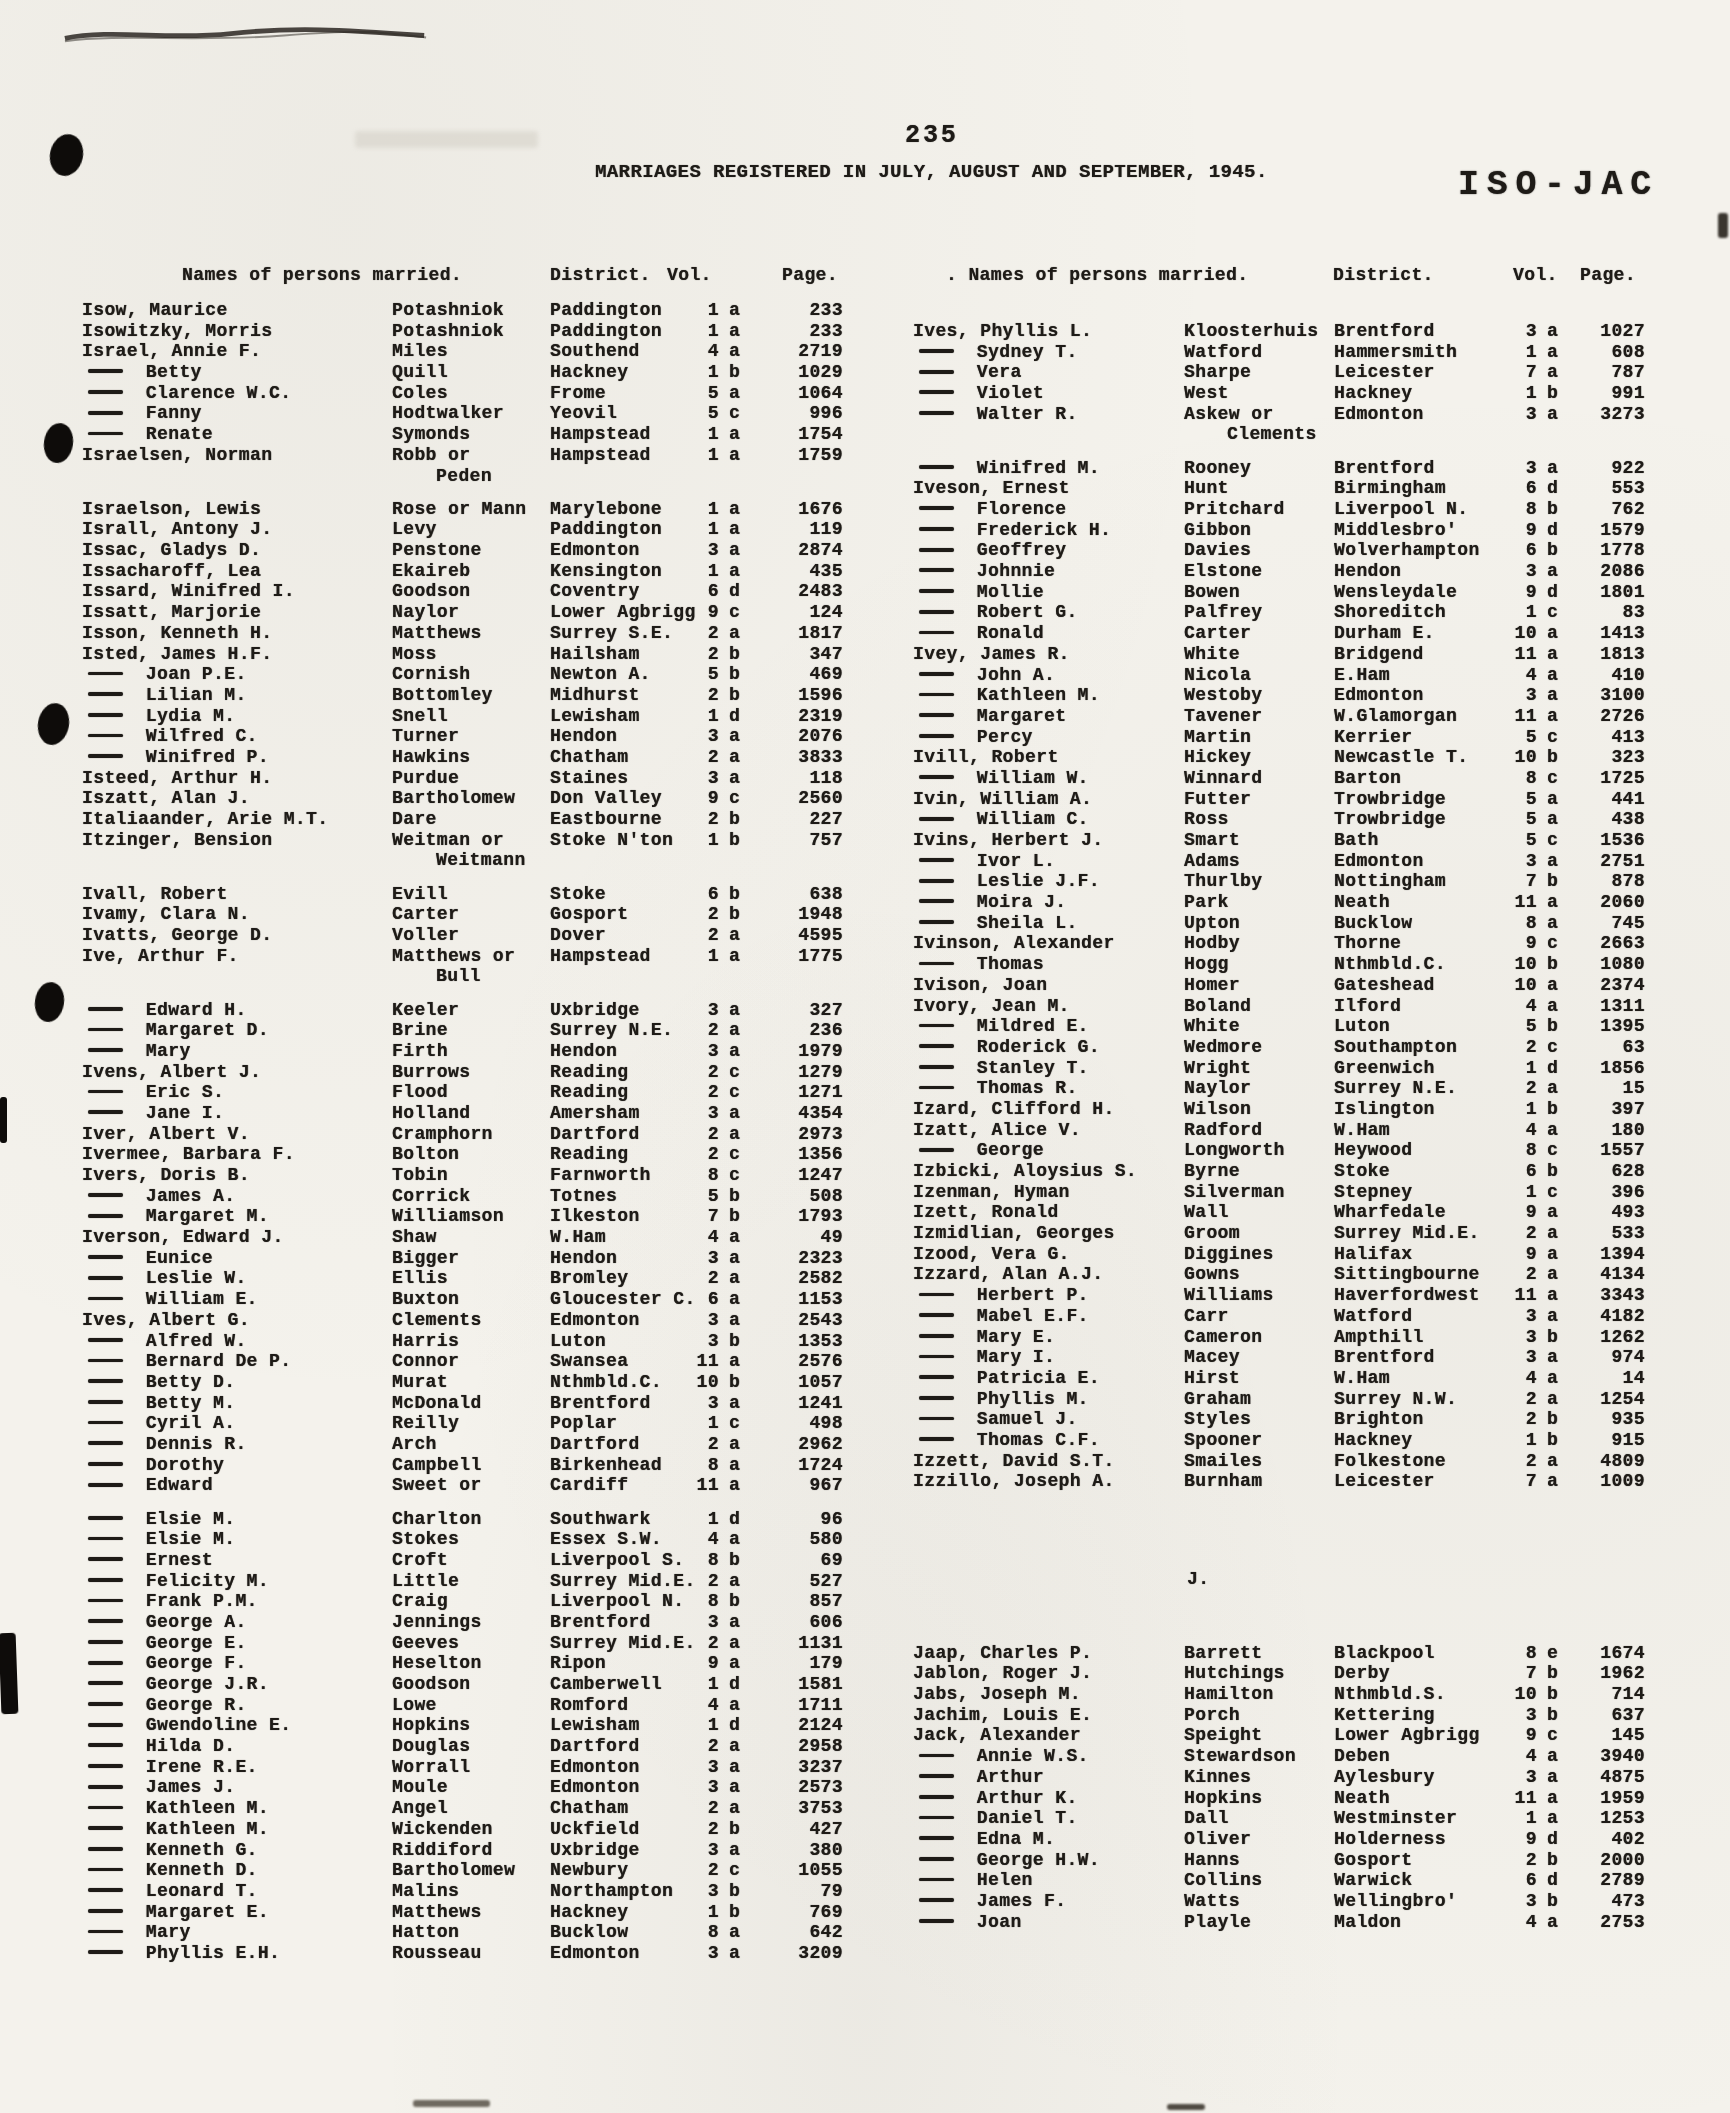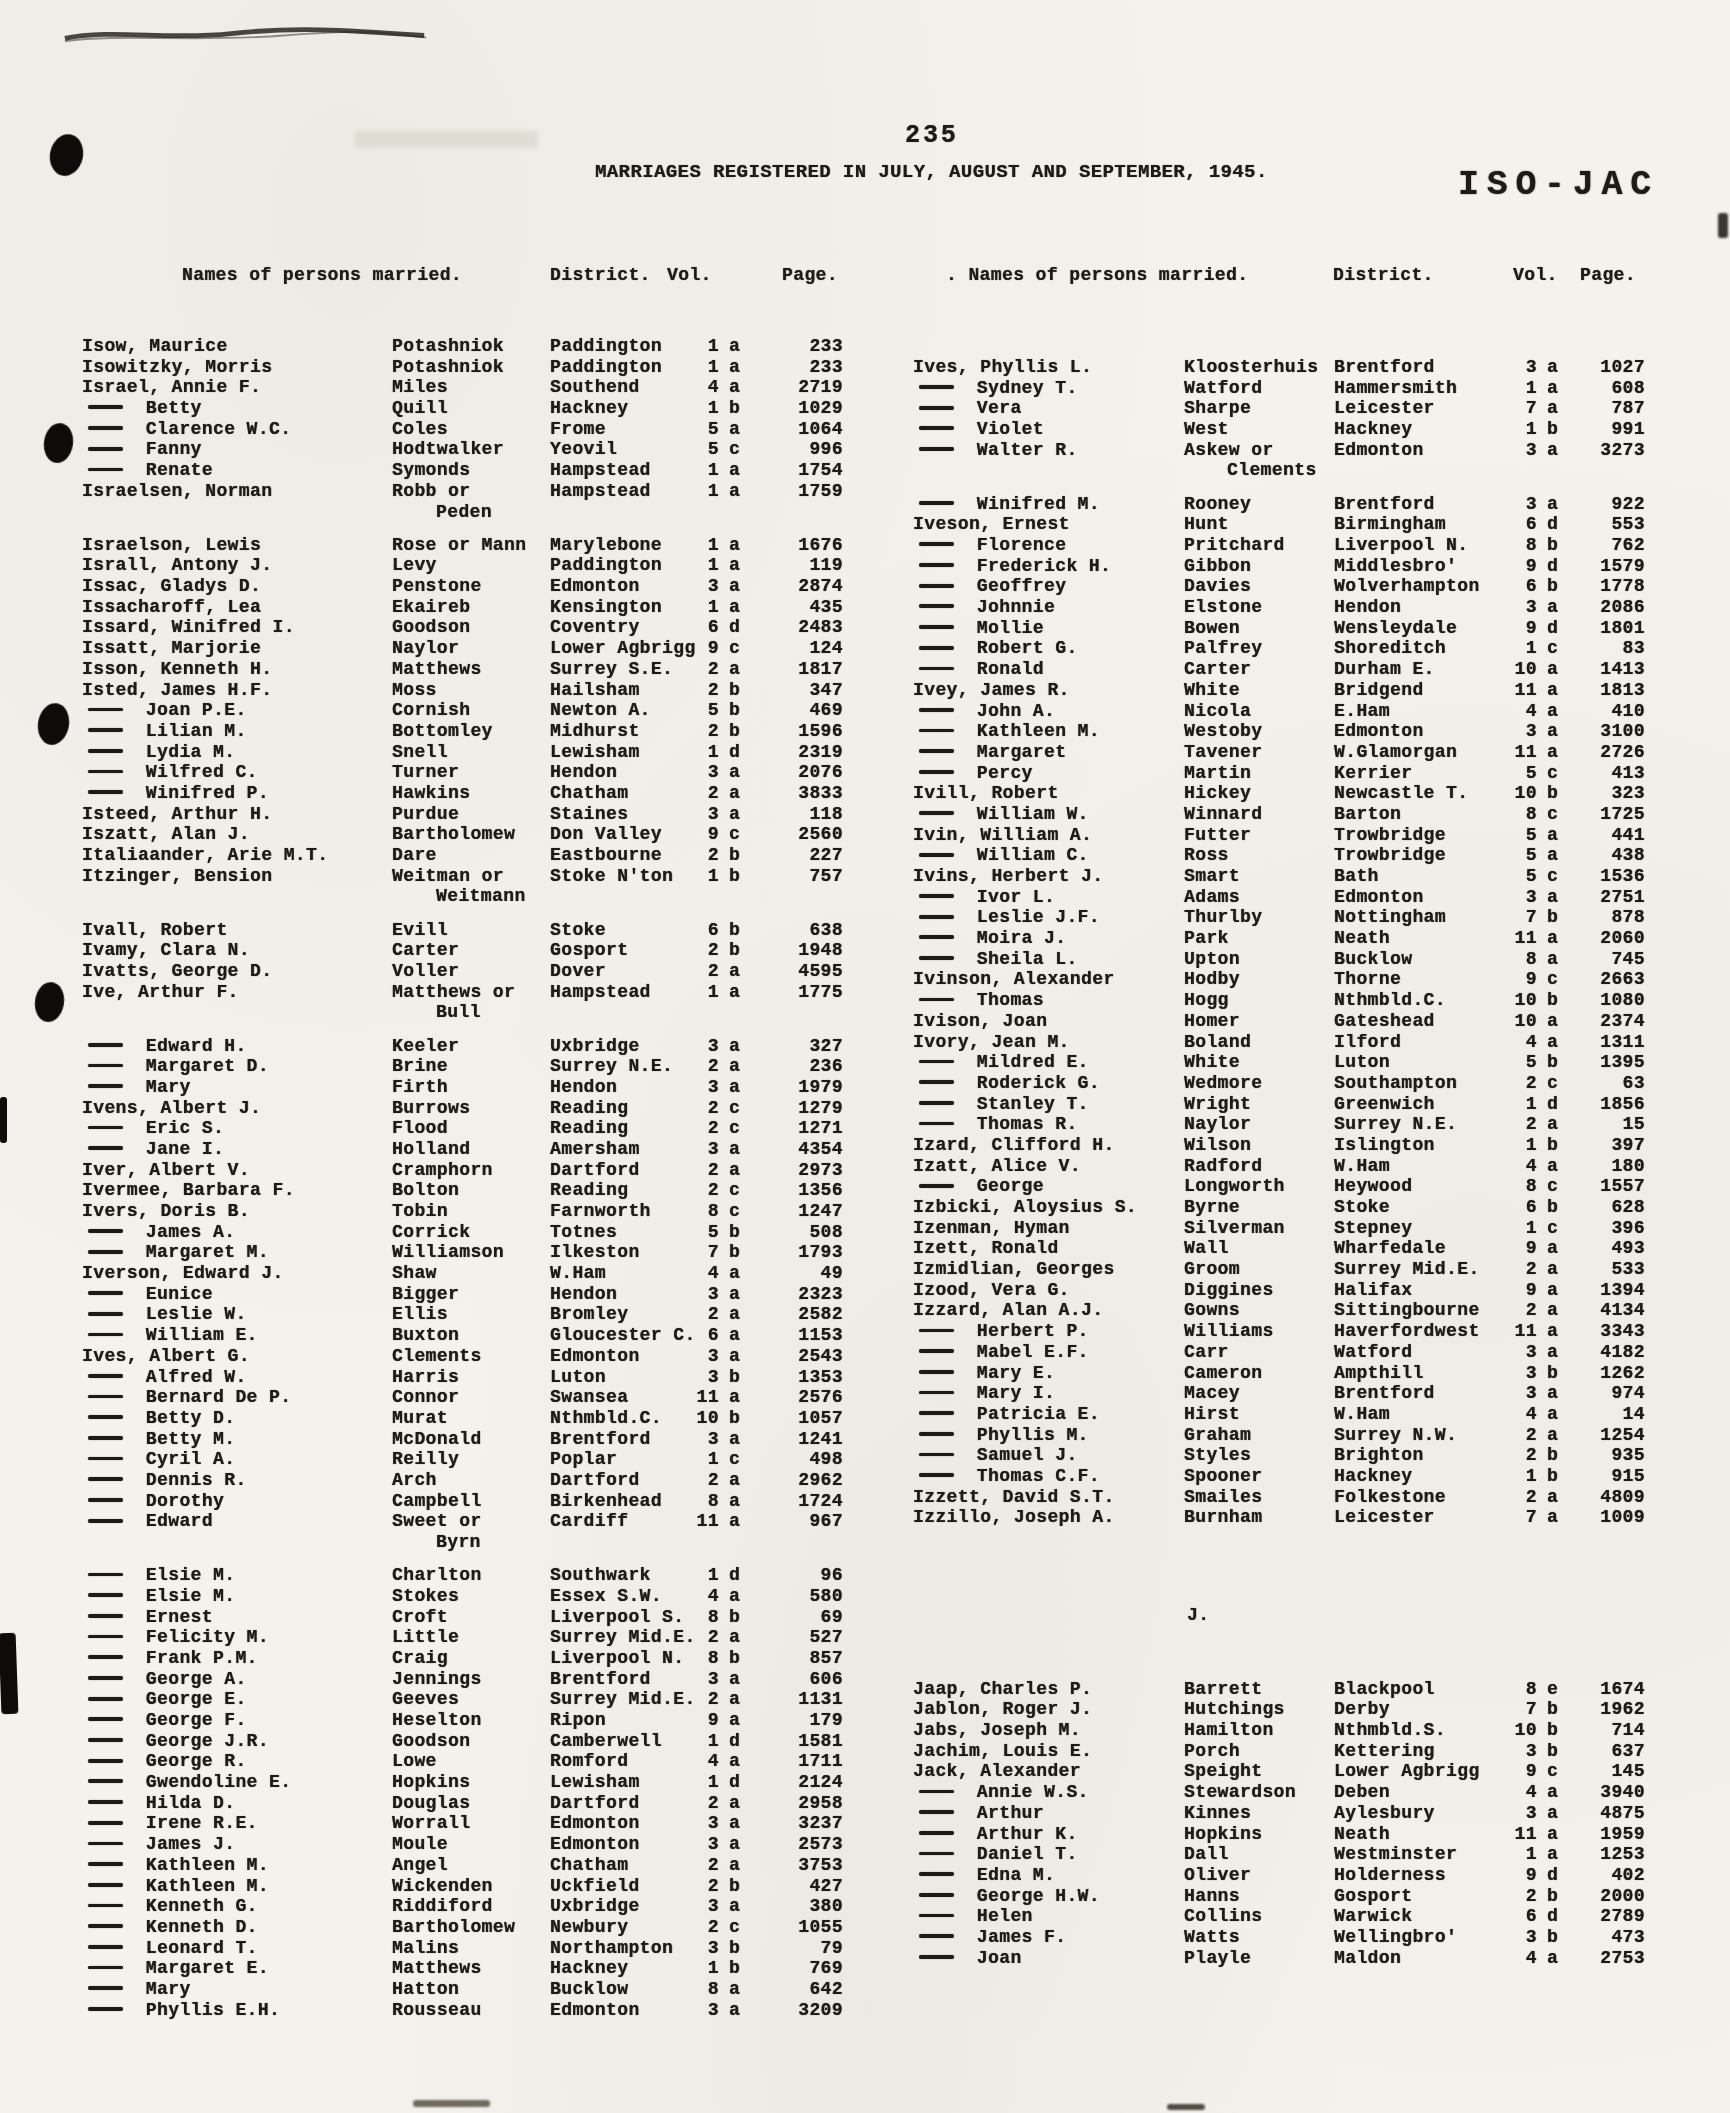--- a/index.html
+++ b/index.html
@@ -22,21 +22,21 @@
     text-shadow:0 0 1px rgba(30,27,23,0.65), 0.4px 0.4px 0.6px rgba(30,27,23,0.35);
     font-weight:700;
     letter-spacing:0.4px;
   }
   .abs{position:absolute;white-space:nowrap;}
   .pageno{left:905px;top:121px;font-size:25px;letter-spacing:2.9px;}
   .title{left:555px;top:161px;font-size:19px;margin-left:40px;}
   .range{left:1458px;top:165px;font-size:35px;letter-spacing:7.7px;text-shadow:0 0 1.4px rgba(20,18,15,0.8);}
   .colhead{top:265px;font-size:18px;}
   
-  .col{position:absolute;width:769px;font-size:18px;margin-top:36px;}
+  .col{position:absolute;width:769px;font-size:18px;}
   #col-left{left:82px;top:300px;}
   #col-right{left:913px;top:321px;width:749px;}
   .row{position:relative;height:20.7px;line-height:20.7px;white-space:nowrap;}
   .c{position:absolute;top:0;}
   .nm{left:0;}
   
   #col-left .sp{left:310px;}
   #col-left .sp.cont{left:354px;}
   #col-left .dt{left:468px;}
   #col-left .vn{left:587px;width:50px;text-align:right;}
@@ -505,23 +505,20 @@
         <span class="c pg">1724</span>
       </div>
       <div class="row">
         <span class="c nm"><span class="dash"></span><span>Edward</span></span>
         <span class="c sp">Sweet or</span>
         <span class="c dt">Cardiff</span>
         <span class="c vn">11</span>
         <span class="c vl">a</span>
         <span class="c pg">967</span>
       </div>
-      <div class="row">
-        <span class="c sp cont">Byrn</span>
-      </div>
       <div style="height: 12.5px;"></div>
       <div class="row">
         <span class="c nm"><span class="dash"></span><span>Elsie M.</span></span>
         <span class="c sp">Charlton</span>
         <span class="c dt">Southwark</span>
         <span class="c vn">1</span>
         <span class="c vl">d</span>
         <span class="c pg">96</span>
       </div>
       <div class="row">

